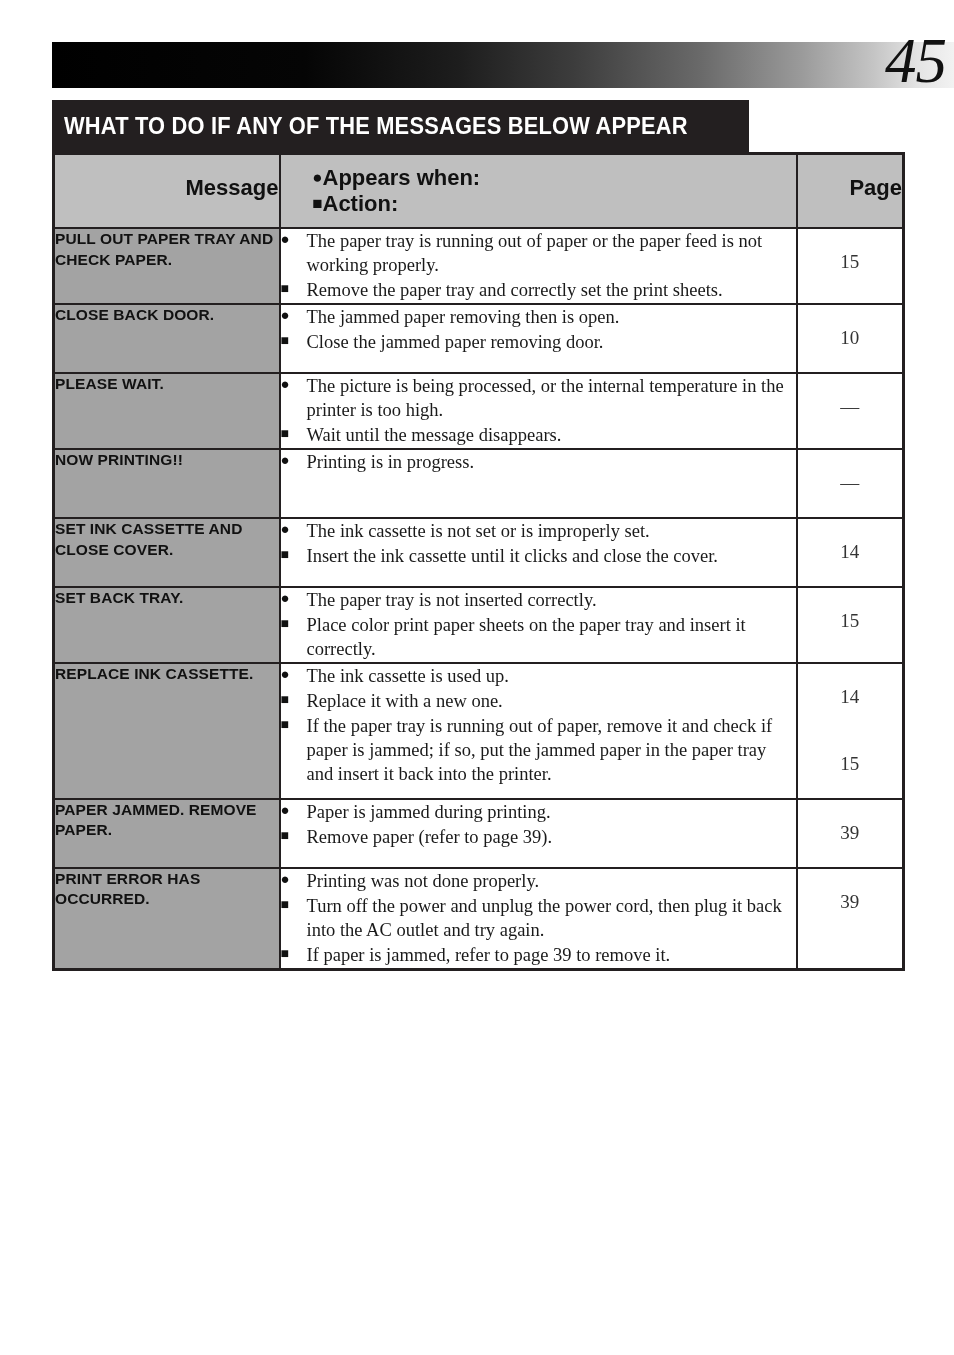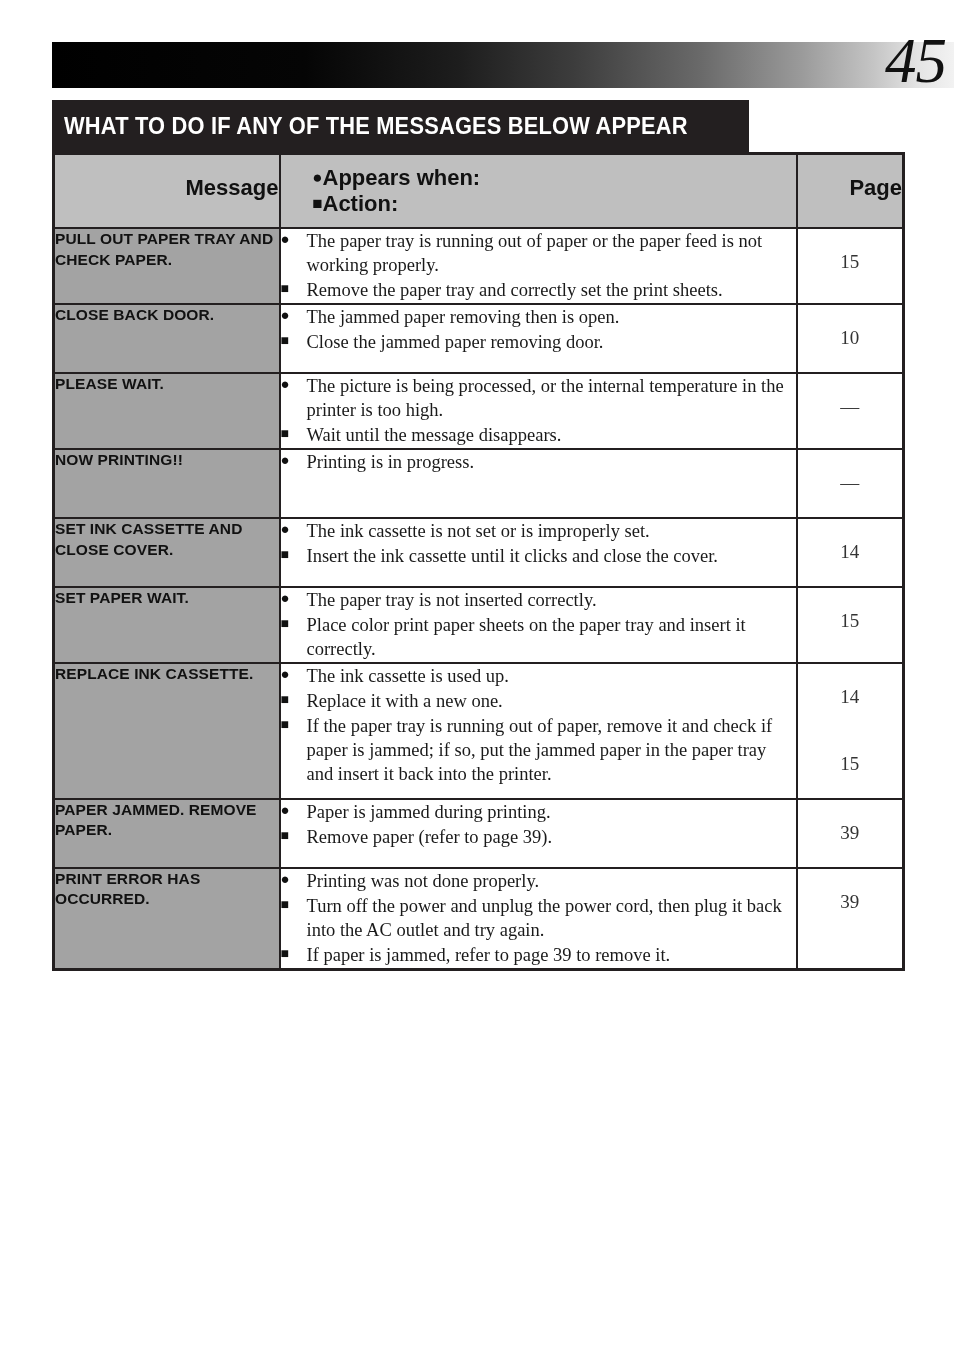--- a/index.html
+++ b/index.html
@@ -281,21 +281,21 @@
             <li><span class="bullet square">■</span><span>Insert the ink cassette until it clicks and close the cover.</span></li>
           </ul>
         </td>
         <td class="page-cell">
           <div class="pg-stack">
             <div>14</div>
           </div>
         </td>
       </tr>
       <tr>
-        <td class="msg-cell">SET PAPER WAIT.</td>
+        <td class="msg-cell">SET BACK TRAY.</td>
         <td class="act-cell">
           <ul class="act-list">
             <li><span class="bullet circle">●</span><span>The paper tray is not inserted correctly.</span></li>
             <li><span class="bullet square">■</span><span>Place color print paper sheets on the paper tray and insert it correctly.</span></li>
           </ul>
         </td>
         <td class="page-cell">
           <div class="pg-stack">
             <div>15</div>
           </div>

